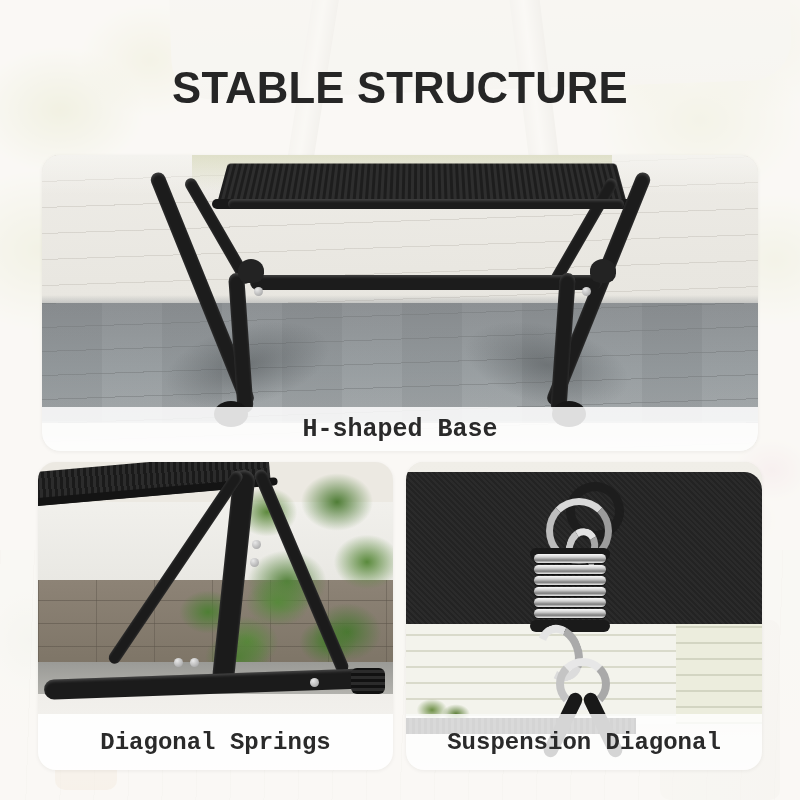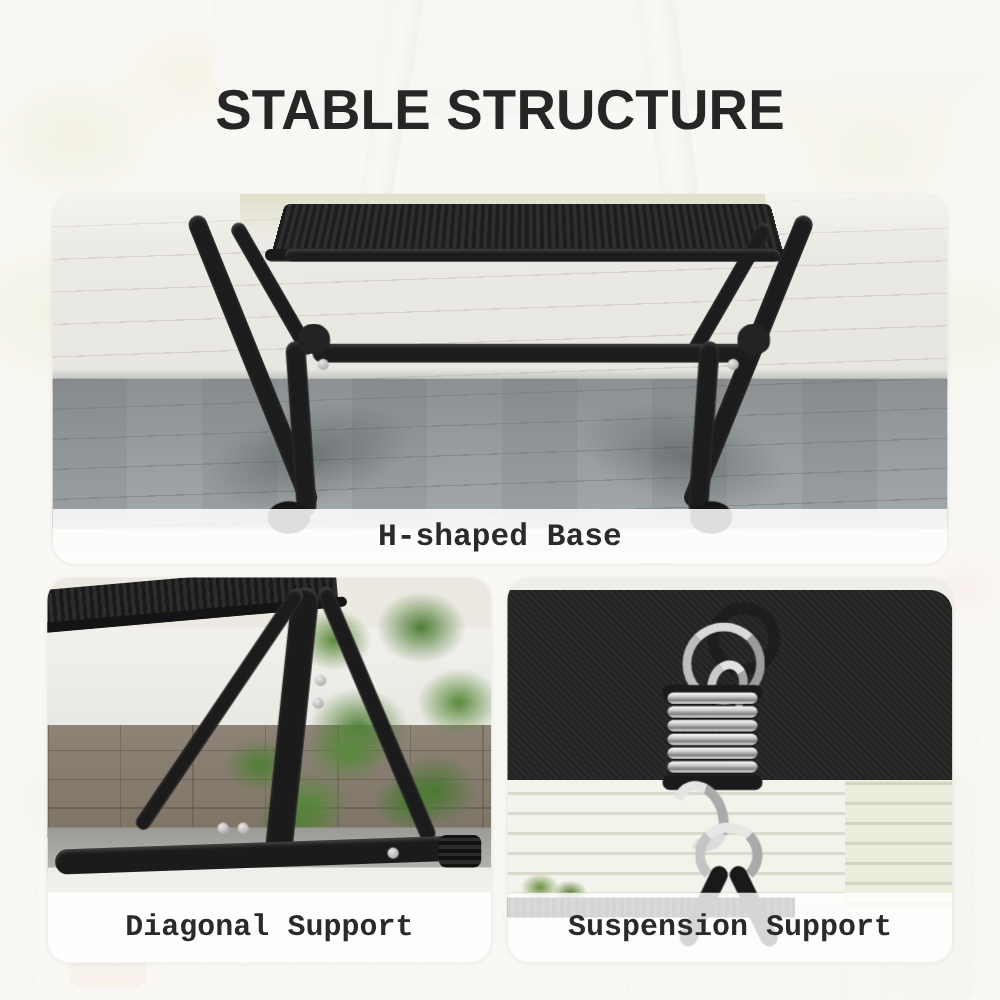--- a/index.html
+++ b/index.html
@@ -342,21 +342,21 @@
       <div class="bl-tube bl-diag2"></div>
       <div class="bl-tube bl-base"></div>
       <div class="bl-cap"></div>
       <span class="bolt" style="left:214px;top:78px;"></span>
       <span class="bolt" style="left:212px;top:96px;"></span>
       <span class="bolt" style="left:136px;top:196px;"></span>
       <span class="bolt" style="left:152px;top:196px;"></span>
       <span class="bolt" style="left:272px;top:216px;"></span>
     </div>
     <div class="caption">
-      <span>Diagonal Support</span>
+      <span>Diagonal Springs</span>
     </div>
   </div>
 
   <div class="card" id="card-br">
     <div class="photo">
       <div class="br-sky"></div>
       <div class="br-siding"></div>
       <div class="br-siding-r"></div>
       <div class="br-ground"></div>
       <div class="br-plant"></div>
@@ -377,17 +377,17 @@
       </div>
       <div class="br-coilcap-b"></div>
       <div class="br-hook-bot"></div>
       <div class="br-ring-bot"></div>
       <div class="br-rope">
           <b></b>
           <b></b>
         </div>
     </div>
     <div class="caption">
-      <span>Suspension Support</span>
+      <span>Suspension Diagonal</span>
     </div>
   </div>
 
 </div>
 
 </body></html>

